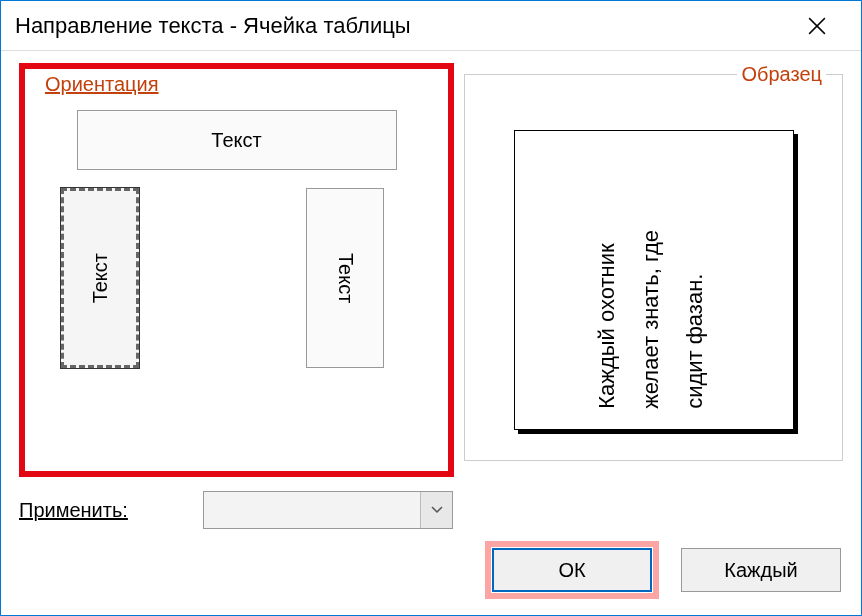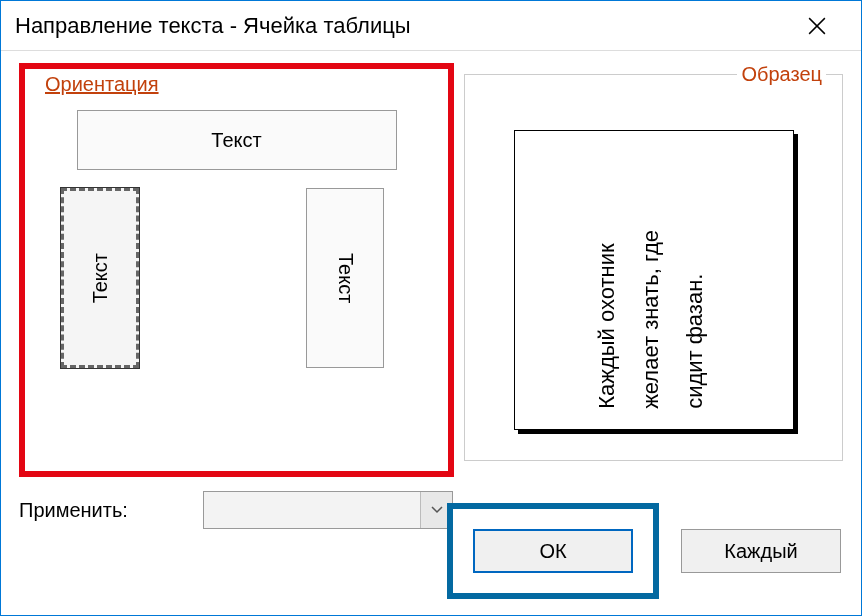--- a/index.html
+++ b/index.html
@@ -134,20 +134,21 @@
     }
     
     .apply-row {
       display: flex;
       align-items: center;
       padding: 14px 18px 0 18px;
       gap: 24px;
     }
     .apply-label {
       font-size: 20px;
+      text-decoration: underline;
       min-width: 160px;
     }
     .combo {
       width: 250px;
       height: 38px;
       border: 1px solid #999;
       background: #f3f3f3;
       display: flex;
       align-items: center;
       justify-content: flex-end;
@@ -179,22 +180,22 @@
       font-size: 20px;
       display: flex;
       align-items: center;
       justify-content: center;
       cursor: pointer;
     }
     .btn.primary {
       border: 2px solid #0067c0;
     }
     .ok-highlight {
-      border: 6px solid #0369a1;
-      padding: 20px;
+      border: 6px solid #fca5a5;
+      padding: 1px;
     }
   </style>
 </head>
 <body>
 
 <div class="dialog">
 
   <div class="titlebar">
     <div class="titlebar-title">Направление текста - Ячейка таблицы</div>
     <div class="close-btn">

